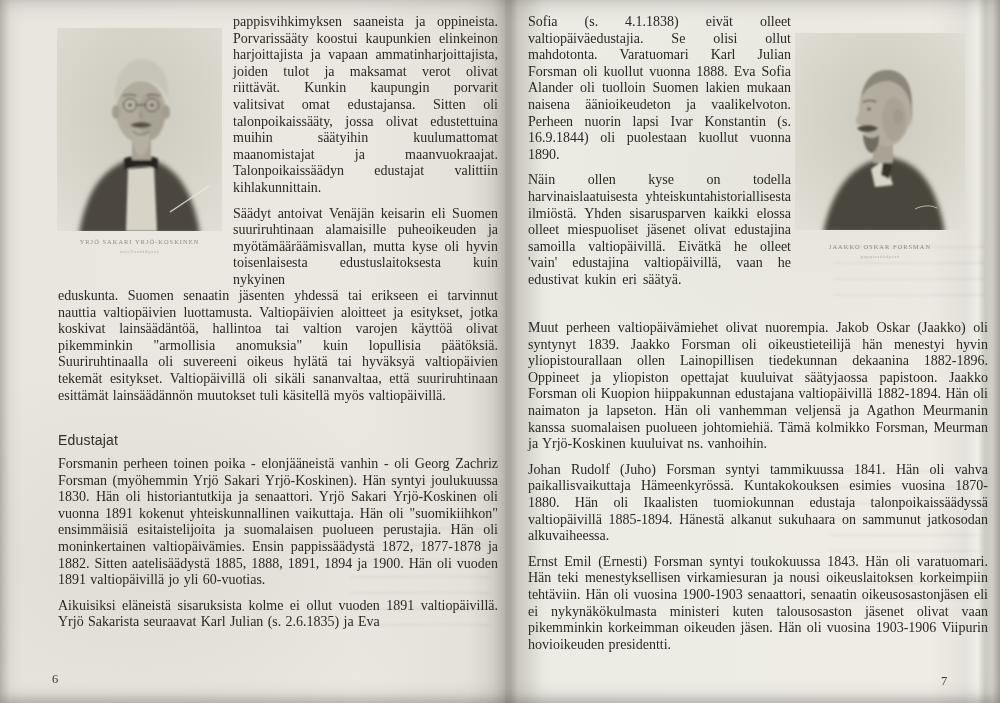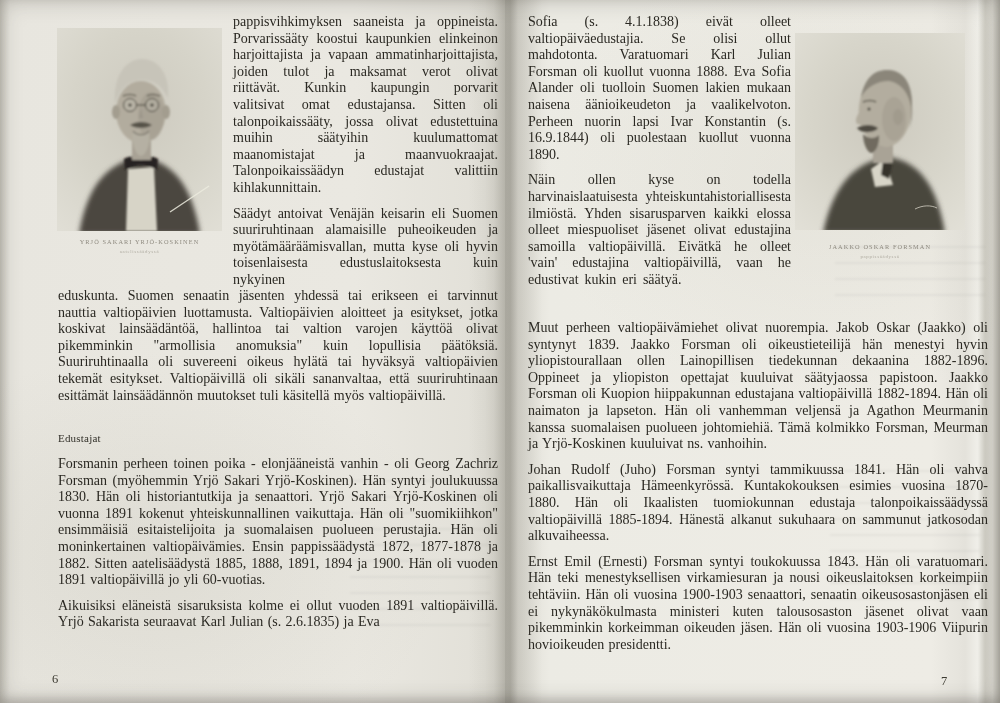--- a/index.html
+++ b/index.html
@@ -44,22 +44,22 @@
     position:absolute;color:#2a2822;
     font-size:14px;line-height:16.6px;text-align:justify;
     overflow-wrap:break-word;
   }
   .narrow{word-spacing:2.4px;}
   .wide{word-spacing:0.8px;}
   .txt p{margin:0;}
   .txt p + p{margin-top:9px;}
   .section-heading{
     position:absolute;left:58px;top:432px;
-    font-family:Liberation Serif, serif;
-    font-size:11px;font-weight:500;color:#302e27;letter-spacing:0.2px;
+    font-family:Liberation Sans, sans-serif;
+    font-size:14px;font-weight:500;color:#302e27;letter-spacing:0.2px;
   }
   .pgnum{position:absolute;font-size:12.5px;color:#3c3a31;}
   .pgnum-left{left:52px;top:672px;}
   .pgnum-right{left:941px;top:674px;}
   .ghost{
     position:absolute;pointer-events:none;
     background:repeating-linear-gradient(180deg, rgba(105,110,88,0.06) 0 2px, transparent 2px 16px);
     filter:blur(1.2px);
   }
 </style>

